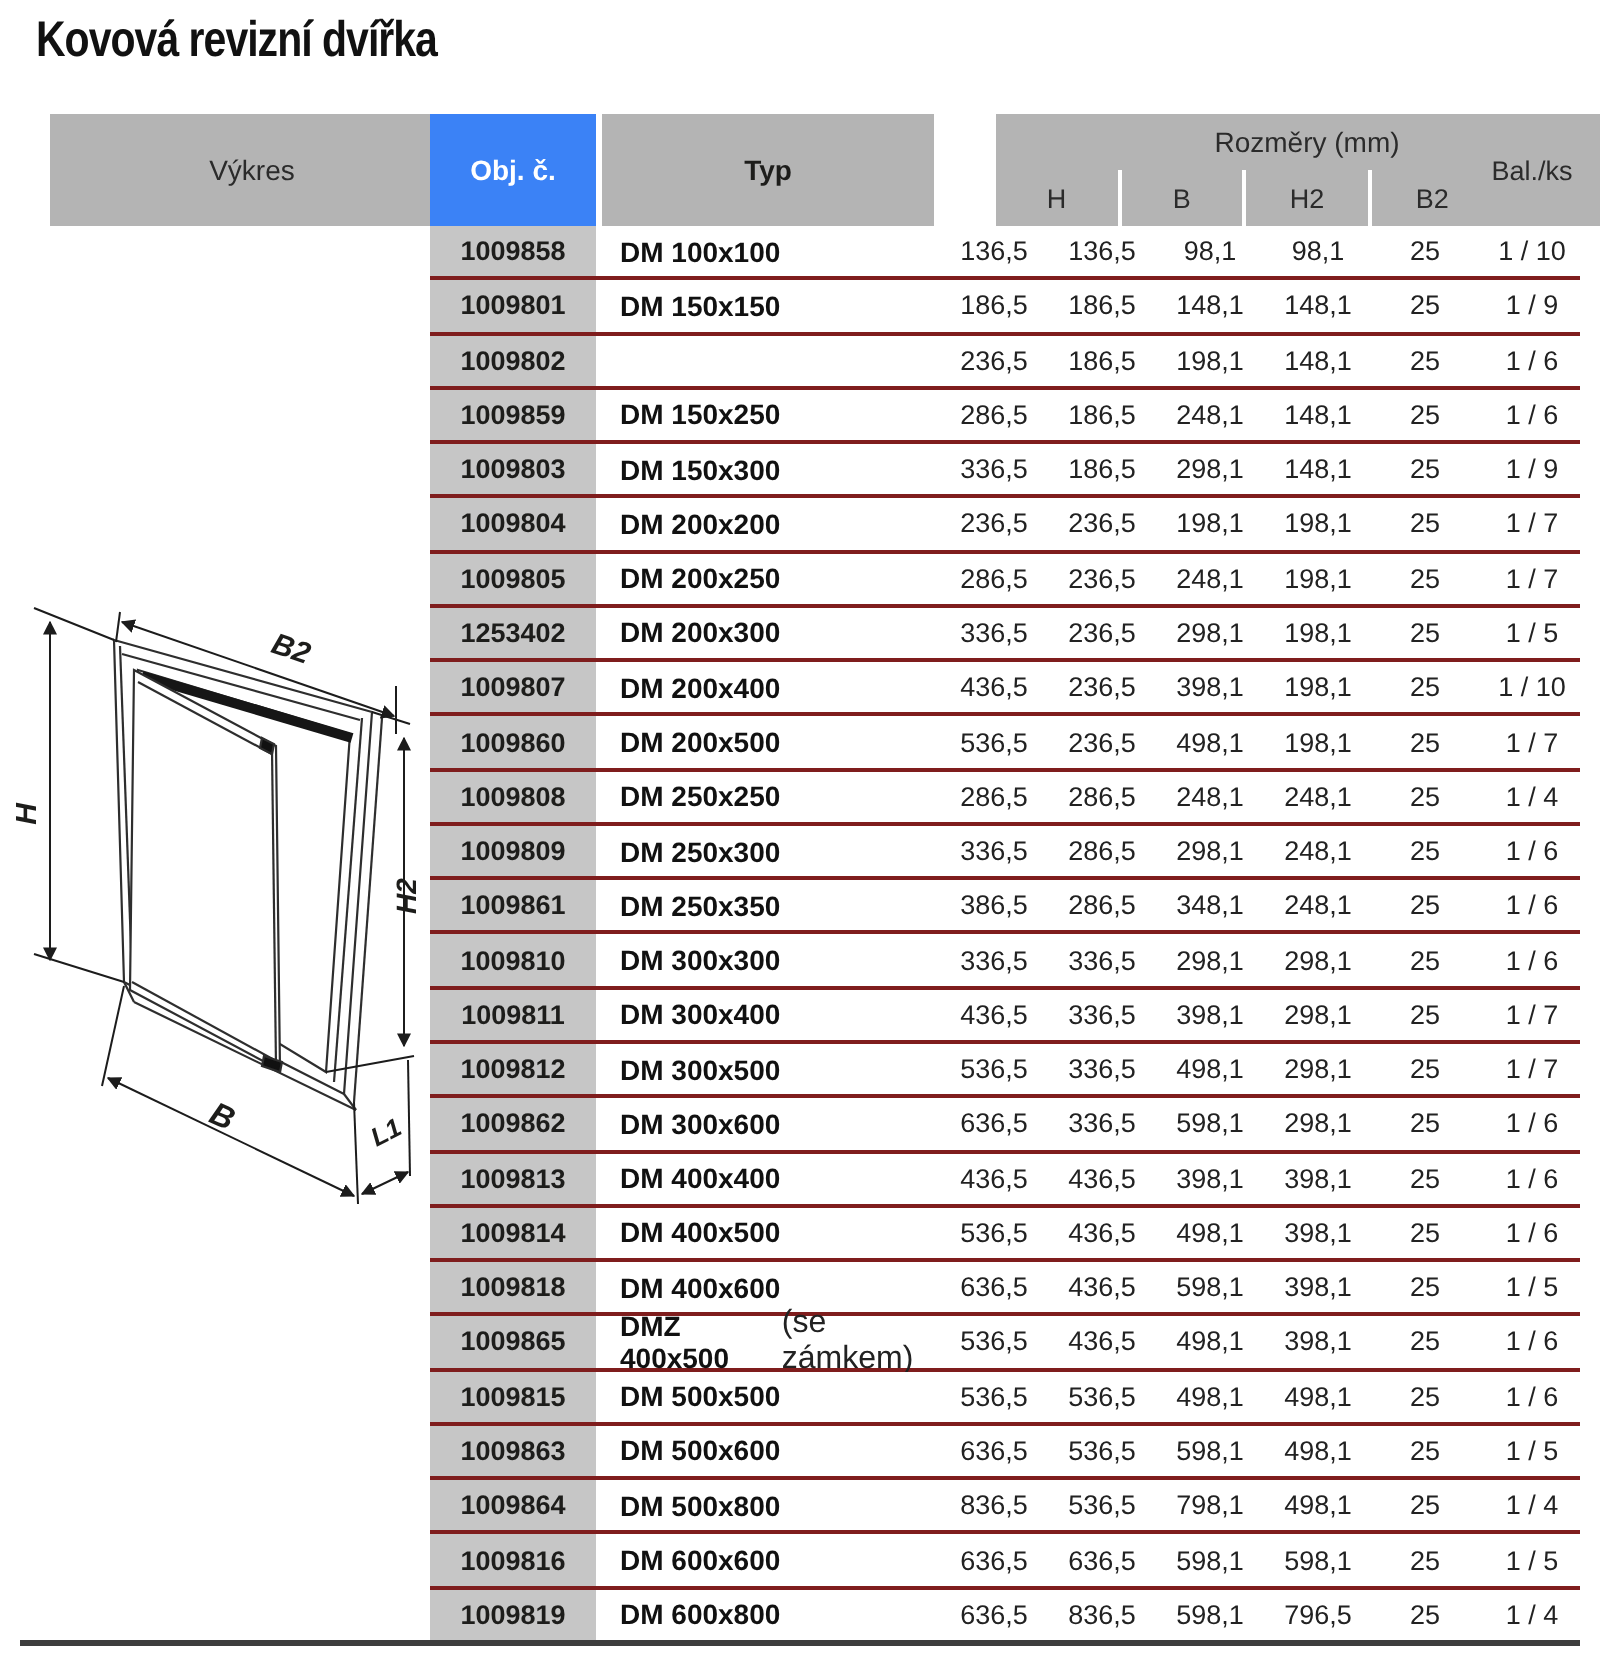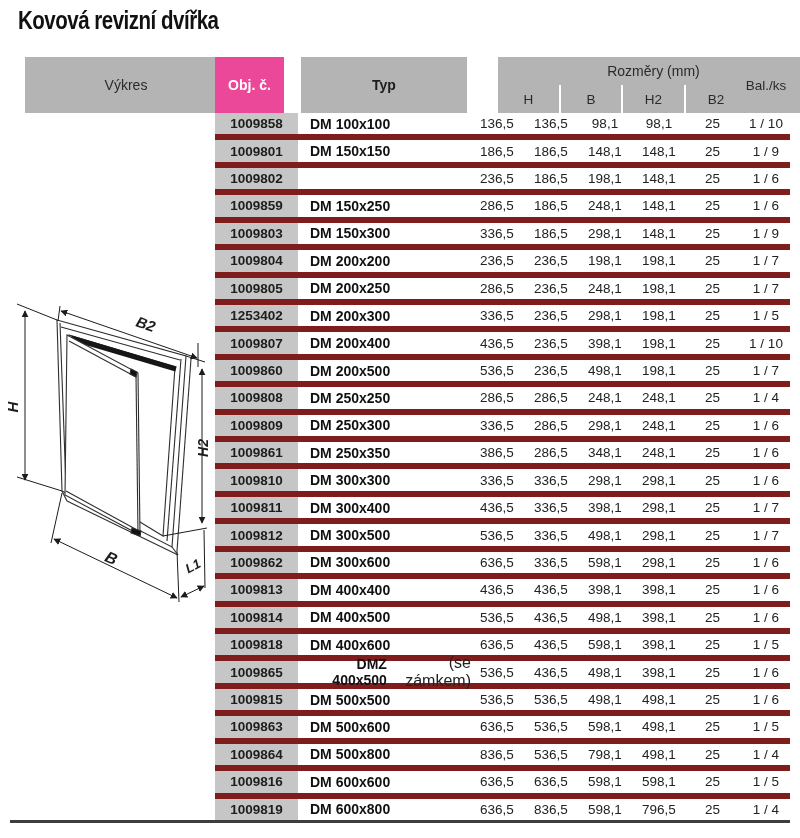--- a/index.html
+++ b/index.html
@@ -1,37 +1,37 @@
 <!DOCTYPE html>
 <html><head>
 <meta charset="utf-8">
 <style>
   html,body{margin:0;padding:0;background:#fff;}
   .page{position:relative;width:800px;height:838px;background:#ffffff;
-        font-family:"Liberation Sans",sans-serif;color:#1d1d1b;overflow:hidden;text-align:right;}
+        font-family:"Liberation Sans",sans-serif;color:#1d1d1b;overflow:hidden;}
   .title{position:absolute;left:18px;top:6px;font-size:25px;font-weight:bold;
          letter-spacing:-0.6px;transform:scaleX(0.82);transform-origin:0 0;white-space:nowrap;color:#111;}
   
   .hcell{position:absolute;top:57px;height:56px;box-sizing:border-box;
          display:flex;align-items:center;justify-content:center;
          font-size:14px;color:#2b2b2b;background:#b4b4b4;}
   .h-vykres{left:10px;width:202px;margin-left:15px;}
-  .h-obj{left:215px;width:69px;background:#ec4899;color:#ffffff;font-weight:bold;}
+  .h-obj{left:215px;width:83px;background:#3b82f6;color:#ffffff;font-weight:bold;}
   .h-typ{left:301px;width:166px;font-weight:bold;color:#1d1d1b;}
   .h-rozmery{left:470px;width:311px;flex-direction:column;justify-content:flex-start;padding:0;margin-left:28px;}
   .h-rozmery .roz-label{height:28px;display:flex;align-items:center;justify-content:center;width:100%;}
   .h-rozmery .dims-row{height:28px;display:flex;width:100%;}
   .h-rozmery .dim-cell{flex:1;display:flex;align-items:center;justify-content:center;
                        border-left:2px solid #ffffff;font-size:13.5px;}
   .h-rozmery .dim-cell:first-child{border-left:none;}
   .h-bal{left:742px;width:48px;font-size:13.5px;}
   
   .tbody{position:absolute;left:215px;top:113px;width:575px;height:707px;
          display:flex;flex-direction:column;}
-  .row{position:relative;flex:1 1 0;border-bottom:6px solid #7f1d1d;box-sizing:border-box;background:#fff;}
+  .row{position:relative;flex:1 1 0;border-bottom:2px solid #7f1d1d;box-sizing:border-box;background:#fff;}
   .row:last-child{border-bottom:none;}
   .c{position:absolute;top:0;height:100%;display:flex;align-items:center;justify-content:center;
      font-size:13.5px;color:#222;}
   .c.obj{left:0;width:83px;background:#c6c6c6;font-weight:bold;color:#1d1d1b;}
   .c.typ{left:86px;width:170px;justify-content:flex-start;padding-left:9px;box-sizing:border-box;
          font-weight:bold;font-size:14px;color:#111;}
   .typ-note{font-weight:normal;font-size:16px;margin-left:4px;color:#222;}
   .c.d-h{left:255px;width:54px;}
   .c.d-b{left:309px;width:54px;}
   .c.d-h2{left:363px;width:54px;}

